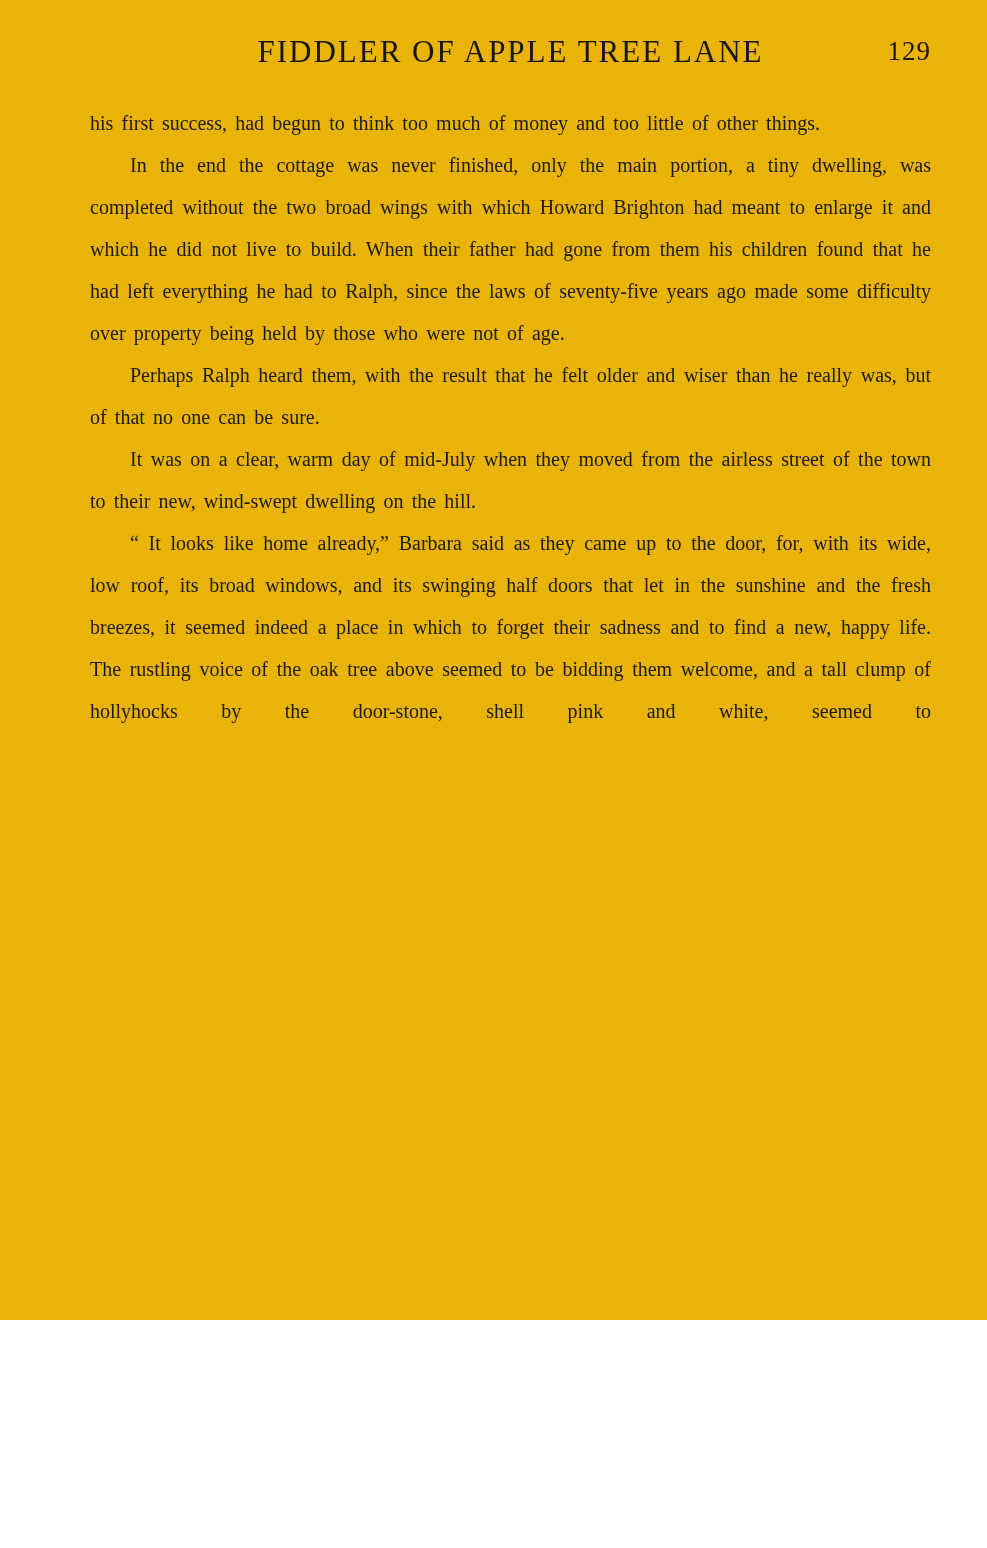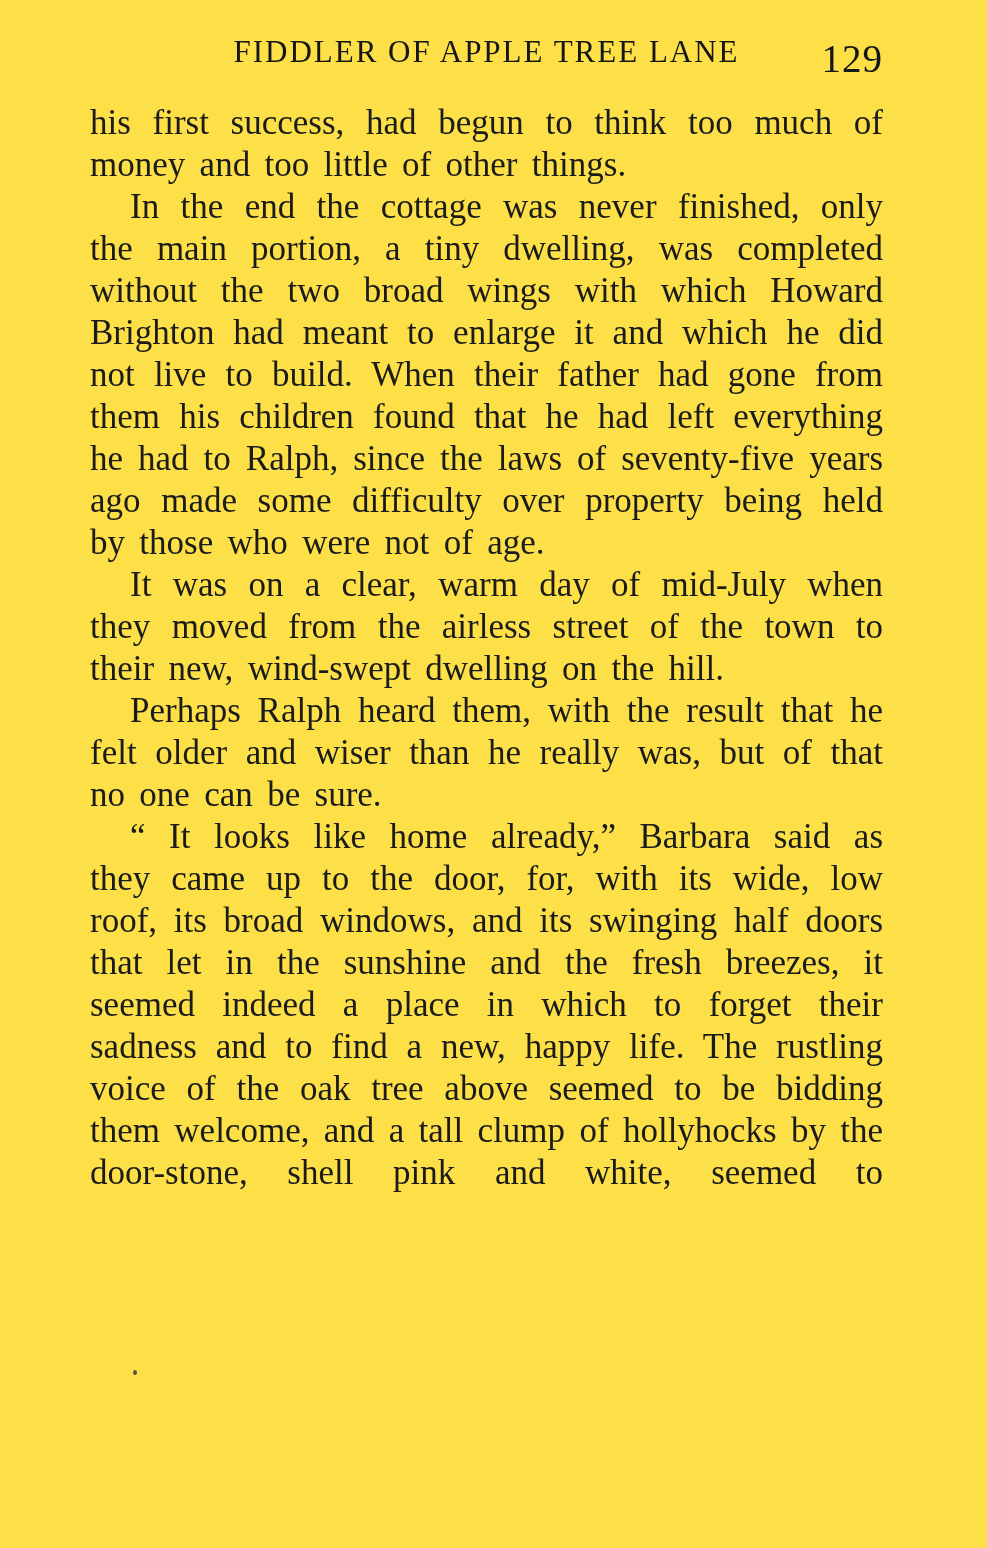--- a/index.html
+++ b/index.html
@@ -3,55 +3,55 @@
 <meta charset="utf-8">
 <style>
   html, body {
     margin: 0;
     padding: 0;
     background: #ffffff;
   }
   .page {
     position: relative;
     width: 987px;
-    height: 1548px;
+    height: 1320px;
     box-sizing: border-box;
-    background: #fde047;
+    background: #eab308;
     color: #1b1b1b;
     font-family: "Liberation Serif", "DejaVu Serif", serif;
-    padding: 34px 104px 0 90px;
+    padding: 34px 56px 0 90px;
     overflow: hidden;
   }
   .running-head {
     position: relative;
     height: 44px;
     margin-bottom: 24px;
   }
   .head-title {
     display: block;
     text-align: center;
     font-size: 31px;
     letter-spacing: 2px;
     color: #161616;
     white-space: nowrap;
   }
   .page-num {
     position: absolute;
     right: 0;
     top: 2px;
-    font-size: 39px;
+    font-size: 27px;
     letter-spacing: 1px;
     color: #161616;
   }
   .text-block {
     width: 100%;
   }
   .text-block p {
     margin: 0;
-    font-size: 35px;
+    font-size: 20px;
     line-height: 42px;
     text-align: justify;
     word-spacing: 0.16em;
     color: #1b1b1b;
   }
   .text-block p.indent {
     text-indent: 40px;
   }
   .text-block p.continues {
     text-align-last: justify;
@@ -73,20 +73,20 @@
 <div class="page">
 
   <header class="running-head">
     <span class="head-title">FIDDLER OF APPLE TREE LANE</span>
     <span class="page-num">129</span>
   </header>
 
   <main class="text-block">
     <p class="noindent">his first success, had begun to think too much of money and too little of other things.</p>
     <p class="indent">In the end the cottage was never finished, only the main portion, a tiny dwelling, was completed without the two broad wings with which Howard Brighton had meant to enlarge it and which he did not live to build.  When their father had gone from them his children found that he had left everything he had to Ralph, since the laws of seventy-five years ago made some difficulty over property being held by those who were not of age.</p>
+    <p class="indent">Perhaps Ralph heard them, with the result that he felt older and wiser than he really was, but of that no one can be sure.</p>
     <p class="indent">It was on a clear, warm day of mid-July when they moved from the airless street of the town to their new, wind-swept dwelling on the hill.</p>
-    <p class="indent">Perhaps Ralph heard them, with the result that he felt older and wiser than he really was, but of that no one can be sure.</p>
     <p class="indent continues">“ It looks like home already,” Barbara said as they came up to the door, for, with its wide, low roof, its broad windows, and its swinging half doors that let in the sunshine and the fresh breezes, it seemed indeed a place in which to forget their sadness and to find a new, happy life.  The rustling voice of the oak tree above seemed to be bidding them welcome, and a tall clump of hollyhocks by the door-stone, shell pink and white, seemed to</p>
   </main>
 
   <span class="speck"></span>
 
 </div>
 
 </body></html>

